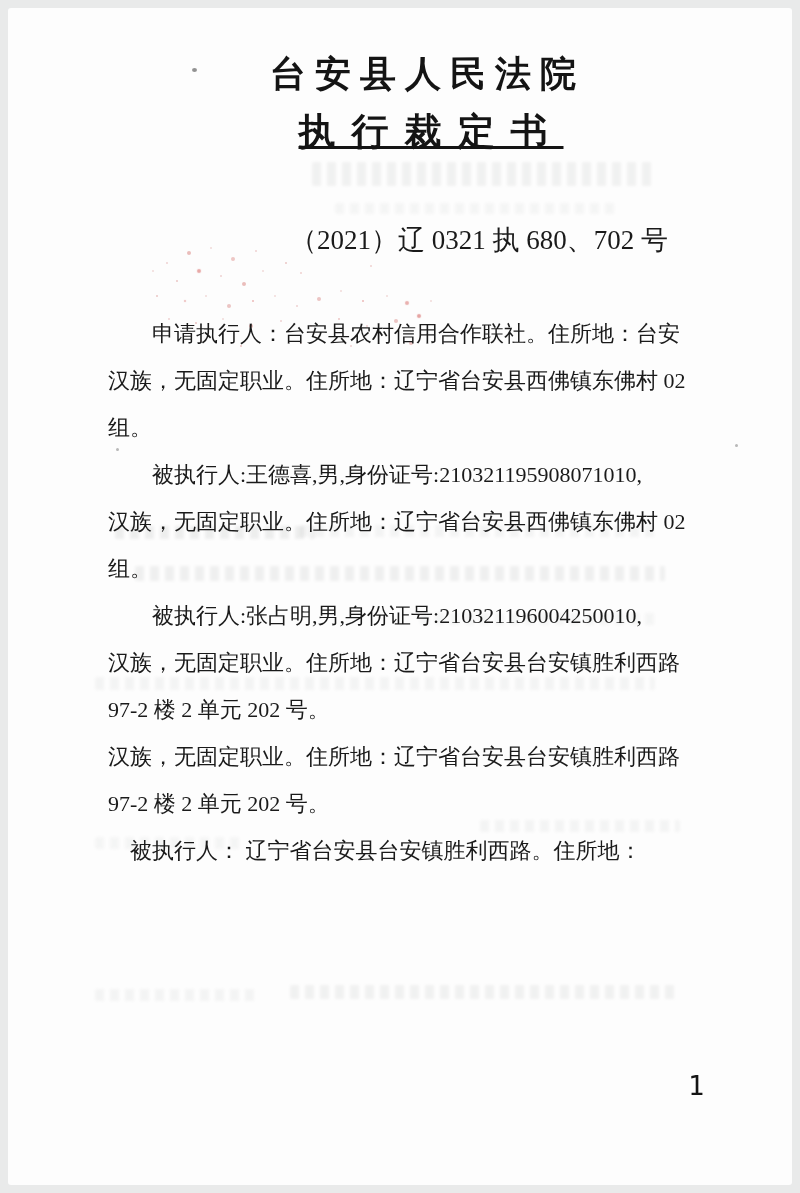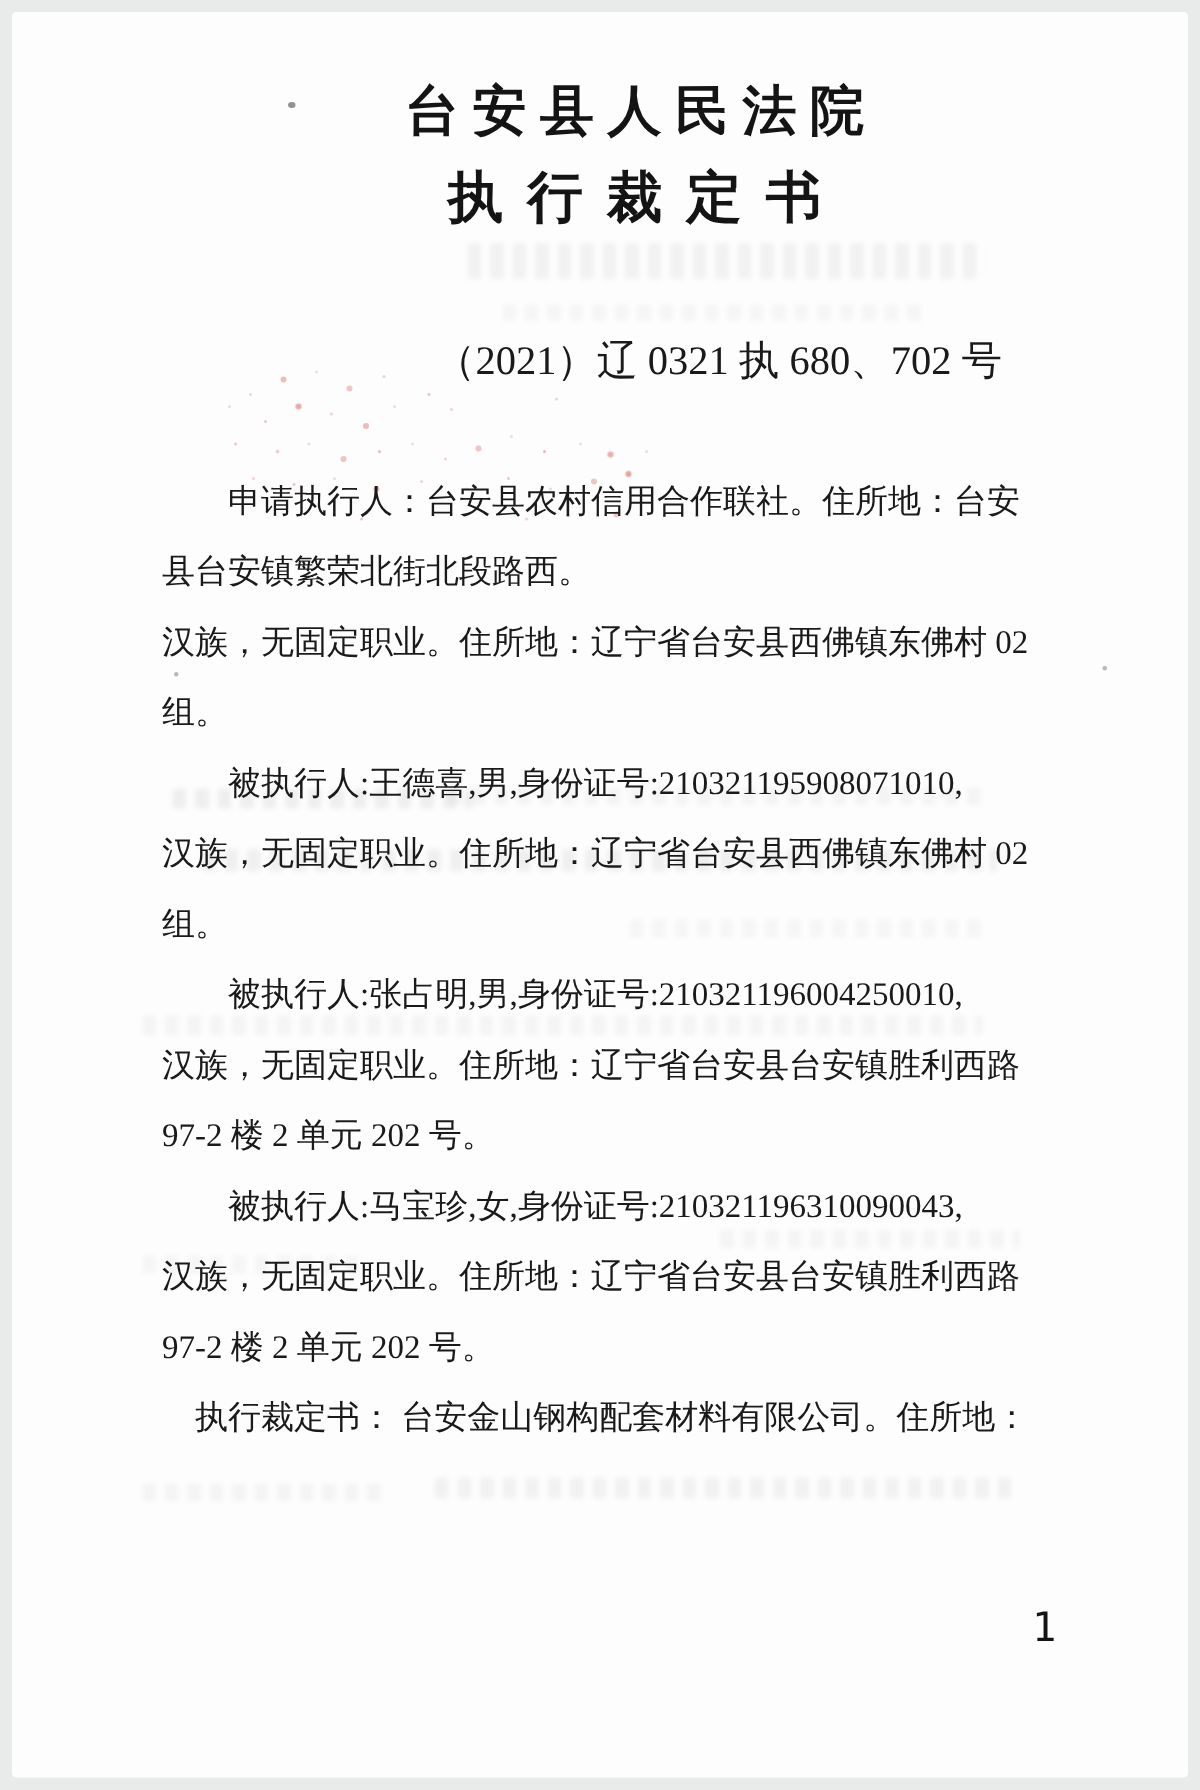--- a/index.html
+++ b/index.html
@@ -12,21 +12,21 @@
   .page{
     position:absolute;left:8px;top:8px;width:784px;height:1177px;
     background:#fdfdfd;border-radius:3px;
   }
   
   .doc-title{
     position:absolute;left:46px;right:0;text-align:center;
     font-weight:700;color:#141414;margin:0;
   }
   .title-court{top:42px;font-size:36px;letter-spacing:9px;padding-left:9px;}
-  .title-type{top:99px;font-size:37px;letter-spacing:16px;padding-left:16px;}
+  .title-type{top:99px;font-size:37px;letter-spacing:16px;padding-left:16px;text-decoration:underline;}
   
   .case-no{
     position:absolute;top:214px;right:124px;
     font-size:27px;white-space:nowrap;color:#1a1a1a;
   }
   
   .body-lines{
     position:absolute;left:100px;top:302px;right:0;
   }
   .line{
@@ -115,30 +115,28 @@
   <div class="stamp-speckles"></div>
 
   <div class="speck s1"></div>
   <div class="speck s2"></div>
   <div class="speck s3"></div>
 
   <div class="case-no">（2021）辽 0321 执 680、702 号</div>
 
   <div class="body-lines">
       <div class="line indent-normal">申请执行人：台安县农村信用合作联社。住所地：台安</div>
-      <div class="line indent-none">县台安镇繁荣北街北段路西。</div>
       <div class="line indent-none">汉族，无固定职业。住所地：辽宁省台安县西佛镇东佛村 02</div>
       <div class="line indent-none">组。</div>
       <div class="line indent-normal">被执行人:王德喜,男,身份证号:210321195908071010,</div>
       <div class="line indent-none">汉族，无固定职业。住所地：辽宁省台安县西佛镇东佛村 02</div>
       <div class="line indent-none">组。</div>
       <div class="line indent-normal">被执行人:张占明,男,身份证号:210321196004250010,</div>
       <div class="line indent-none">汉族，无固定职业。住所地：辽宁省台安县台安镇胜利西路</div>
       <div class="line indent-none">97-2 楼 2 单元 202 号。</div>
-      <div class="line indent-normal">被执行人:马宝珍,女,身份证号:210321196310090043,</div>
       <div class="line indent-none">汉族，无固定职业。住所地：辽宁省台安县台安镇胜利西路</div>
       <div class="line indent-none">97-2 楼 2 单元 202 号。</div>
-      <div class="line indent-small">执行裁定书： 台安金山钢构配套材料有限公司。住所地：</div>
+      <div class="line indent-small">被执行人： 辽宁省台安县台安镇胜利西路。住所地：</div>
     </div>
 
   <div class="page-no">1</div>
 
 </div>
 
 </body></html>

